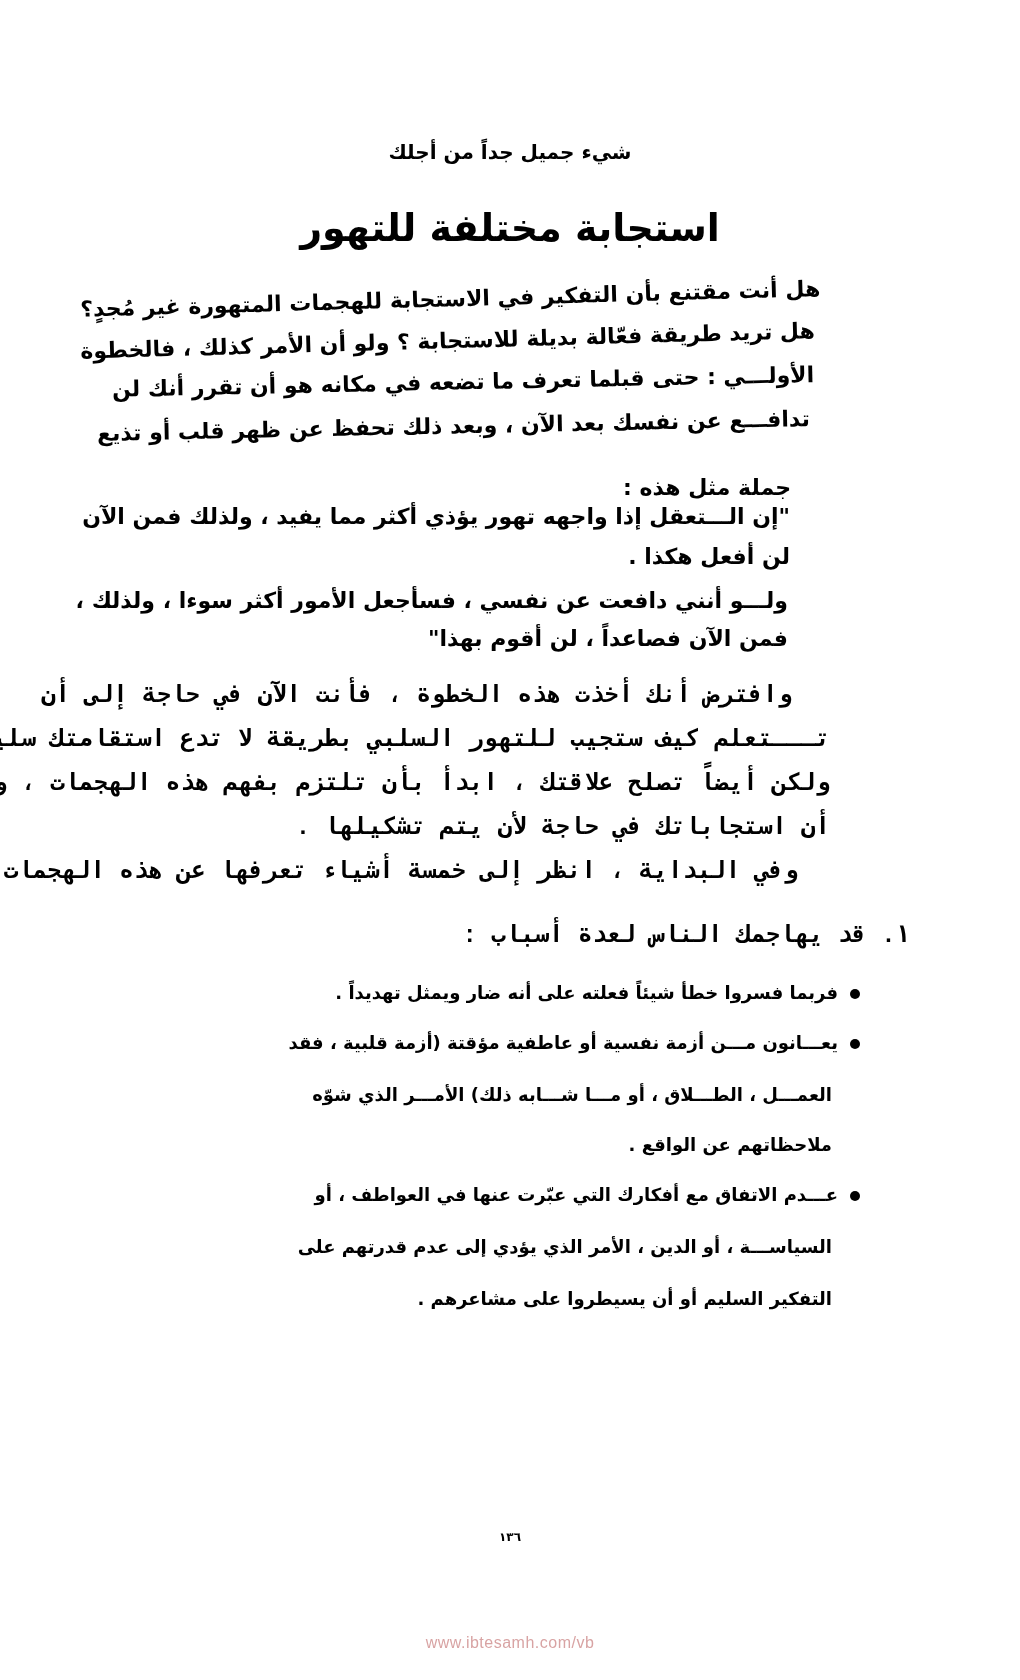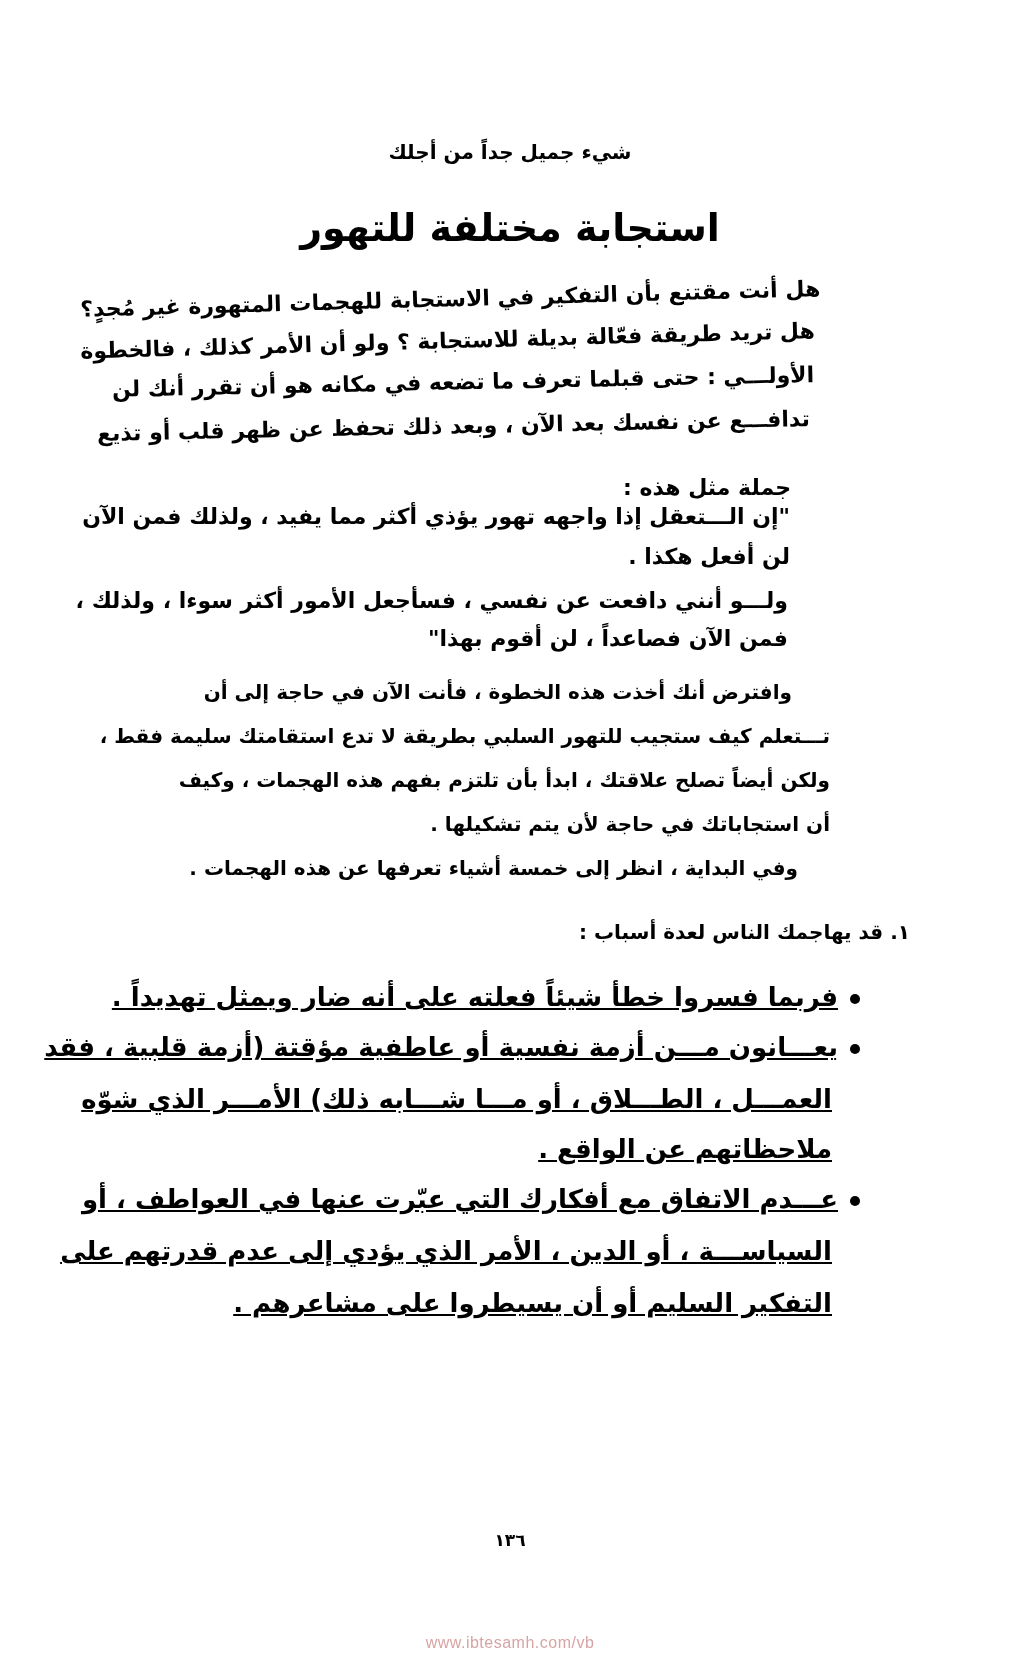--- a/index.html
+++ b/index.html
@@ -10,25 +10,25 @@
     }
     .page { position: absolute; left: 0; top: 0; width: 1020px; height: 1680px; }
     .ln {
       position: absolute; direction: rtl; text-align: right; white-space: nowrap;
       font-weight: bold; color: #000;
     }
     .title1 { top: 140px; left: 0; width: 1020px; text-align: center; font-size: 20px; }
     .title2 { top: 206px; left: 0; width: 1020px; text-align: center; font-size: 38px; font-weight: 900; letter-spacing: 0.5px; }
 
     .p1 { font-size: 22px; font-weight: bold; }
-    .p2 { font-size: 20px; font-weight: bold; }
-    .p3 { font-size: 26px; font-weight: bold; text-decoration: underline; }
+    .p2 { font-size: 24px; font-weight: bold; font-family: Liberation Mono, monospace; }
+    .p3 { font-size: 18px; font-weight: bold; }
 
     .bullet { display: inline-block; width: 10px; height: 10px; border-radius: 50%; background: #000; margin-left: 12px; vertical-align: middle; }
-    .pagenum { top: 1530px; left: 0; width: 1020px; text-align: center; font-size: 17px; font-weight: bold; direction: rtl; }
+    .pagenum { top: 1530px; left: 0; width: 1020px; text-align: center; font-size: 12px; font-weight: bold; direction: rtl; }
     .watermark {
       position: absolute; top: 1634px; left: 0; width: 1020px; text-align: center;
       font-family: "Liberation Sans", sans-serif; font-size: 16px; color: #d8a3a3; letter-spacing: 0.5px;
     }
     .tilt1 { transform: rotate(-1.6deg); transform-origin: right center; }
     .tilt2 { transform: rotate(-1.2deg); transform-origin: right center; }
   </style>
 </head>
 <body>
 

